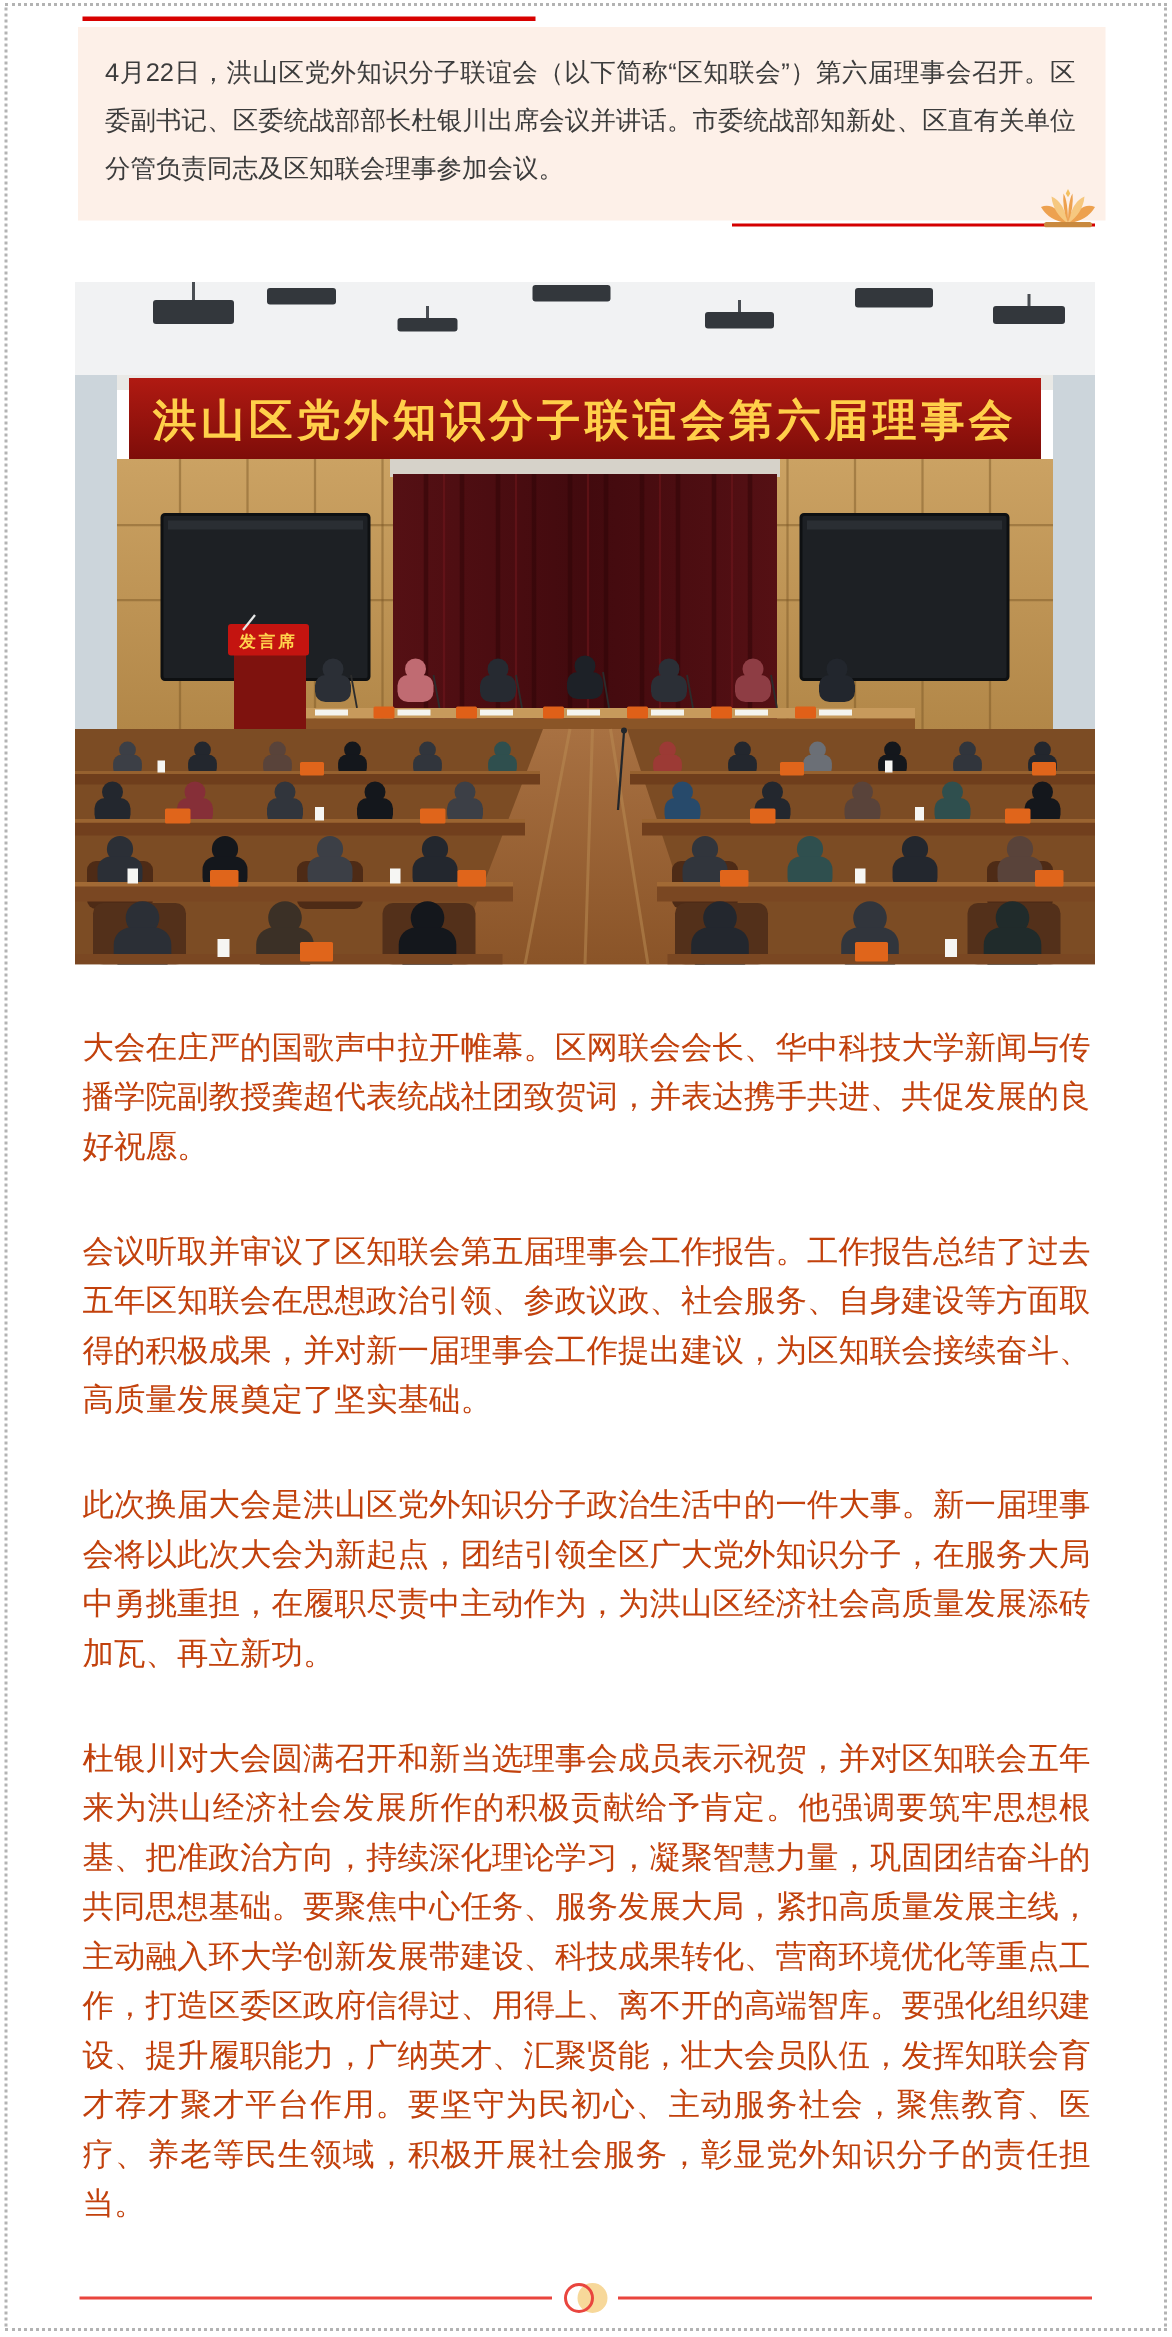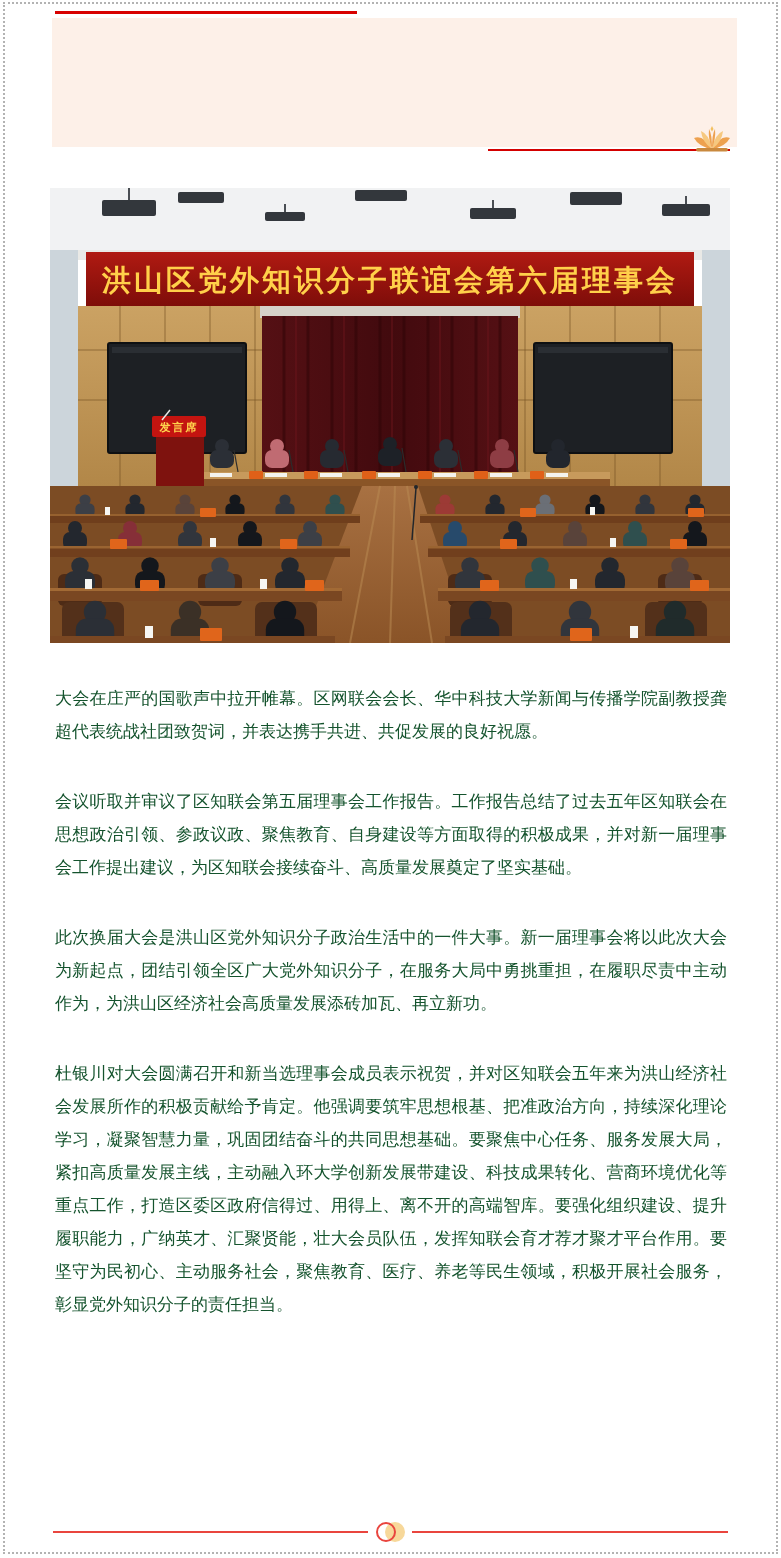--- a/index.html
+++ b/index.html
@@ -17,37 +17,38 @@
     background:#fdf0e8;box-sizing:border-box;padding:15px 20px 0 18px;
   }
   .intro-text{
     margin:0;font-size:17px;line-height:32px;color:#3c3c3c;text-align:justify;
   }
   .intro-underline{position:absolute;left:436px;top:131px;width:242px;height:2px;background:#d40000;}
   .book-icon{position:absolute;left:640px;top:108px;width:40px;height:26px;}
   .photo{position:absolute;left:50px;top:188px;width:680px;height:456px;margin:0;padding:0;}
   .article{position:absolute;left:55px;top:682px;width:672px;}
   .article p{
-    margin:0 0 37px 0;font-size:17px;line-height:33px;color:#14532d;text-align:justify;
+    margin:0 0 37px 0;font-size:21px;line-height:33px;color:#c2410c;text-align:justify;
   }
   .divider{position:absolute;left:0;top:1521px;width:781px;height:24px;}
   .divider .line-left{position:absolute;left:53px;top:10px;width:315px;height:2px;background:#e9453e;}
   .divider .line-right{position:absolute;left:412px;top:10px;width:316px;height:2px;background:#e9453e;}
   .divider .gold-dot{position:absolute;left:385px;top:1px;width:20px;height:20px;border-radius:50%;background:#f7d89a;}
   .divider .red-ring{position:absolute;left:376px;top:1px;width:16px;height:16px;border:2.5px solid #e9453e;border-radius:50%;background:transparent;}
 </style>
 </head>
 <body>
 
 <div class="page">
   <div class="dotted-frame"></div>
 
   <div class="top-line"></div>
 
   <section class="intro-box">
+    <p class="intro-text">4月22日，洪山区党外知识分子联谊会（以下简称“区知联会”）第六届理事会召开。区委副书记、区委统战部部长杜银川出席会议并讲话。市委统战部知新处、区直有关单位分管负责同志及区知联会理事参加会议。</p>
     <div class="intro-underline"></div>
     <svg class="book-icon" viewBox="0 0 40 26">
       <path d="M20 23 Q7 21 2 12 Q11 8 20 23" fill="#eda14f"></path>
       <path d="M20 23 Q10 16 9 5 Q17 8 20 23" fill="#f6c87f"></path>
       <path d="M20 23 Q16 12 17 3 Q20 8 20 23" fill="#eda14f"></path>
       <path d="M20 23 Q33 21 38 12 Q29 8 20 23" fill="#eda14f"></path>
       <path d="M20 23 Q30 16 31 5 Q23 8 20 23" fill="#f6c87f"></path>
       <path d="M20 23 Q24 12 23 3 Q20 8 20 23" fill="#eda14f"></path>
       <rect x="4" y="22" width="32" height="3.5" rx="1.7" fill="#c9893e"></rect>
       <path d="M20 0 L21.5 3 L20 5.5 L18.5 3 Z" fill="#f3c060"></path>
@@ -312,21 +313,21 @@
         </g>
       <g fill="#f6f6f3">
           <rect x="95" y="438" width="8" height="12"></rect>
           <rect x="580" y="438" width="8" height="12"></rect>
         </g>
     </svg>
   </figure>
 
   <div class="article">
     <p>大会在庄严的国歌声中拉开帷幕。区网联会会长、华中科技大学新闻与传播学院副教授龚超代表统战社团致贺词，并表达携手共进、共促发展的良好祝愿。</p>
-    <p>会议听取并审议了区知联会第五届理事会工作报告。工作报告总结了过去五年区知联会在思想政治引领、参政议政、聚焦教育、自身建设等方面取得的积极成果，并对新一届理事会工作提出建议，为区知联会接续奋斗、高质量发展奠定了坚实基础。</p>
+    <p>会议听取并审议了区知联会第五届理事会工作报告。工作报告总结了过去五年区知联会在思想政治引领、参政议政、社会服务、自身建设等方面取得的积极成果，并对新一届理事会工作提出建议，为区知联会接续奋斗、高质量发展奠定了坚实基础。</p>
     <p>此次换届大会是洪山区党外知识分子政治生活中的一件大事。新一届理事会将以此次大会为新起点，团结引领全区广大党外知识分子，在服务大局中勇挑重担，在履职尽责中主动作为，为洪山区经济社会高质量发展添砖加瓦、再立新功。</p>
     <p>杜银川对大会圆满召开和新当选理事会成员表示祝贺，并对区知联会五年来为洪山经济社会发展所作的积极贡献给予肯定。他强调要筑牢思想根基、把准政治方向，持续深化理论学习，凝聚智慧力量，巩固团结奋斗的共同思想基础。要聚焦中心任务、服务发展大局，紧扣高质量发展主线，主动融入环大学创新发展带建设、科技成果转化、营商环境优化等重点工作，打造区委区政府信得过、用得上、离不开的高端智库。要强化组织建设、提升履职能力，广纳英才、汇聚贤能，壮大会员队伍，发挥知联会育才荐才聚才平台作用。要坚守为民初心、主动服务社会，聚焦教育、医疗、养老等民生领域，积极开展社会服务，彰显党外知识分子的责任担当。</p>
   </div>
 
   <div class="divider">
     <div class="line-left"></div>
     <div class="gold-dot"></div>
     <div class="red-ring"></div>
     <div class="line-right"></div>
   </div>

